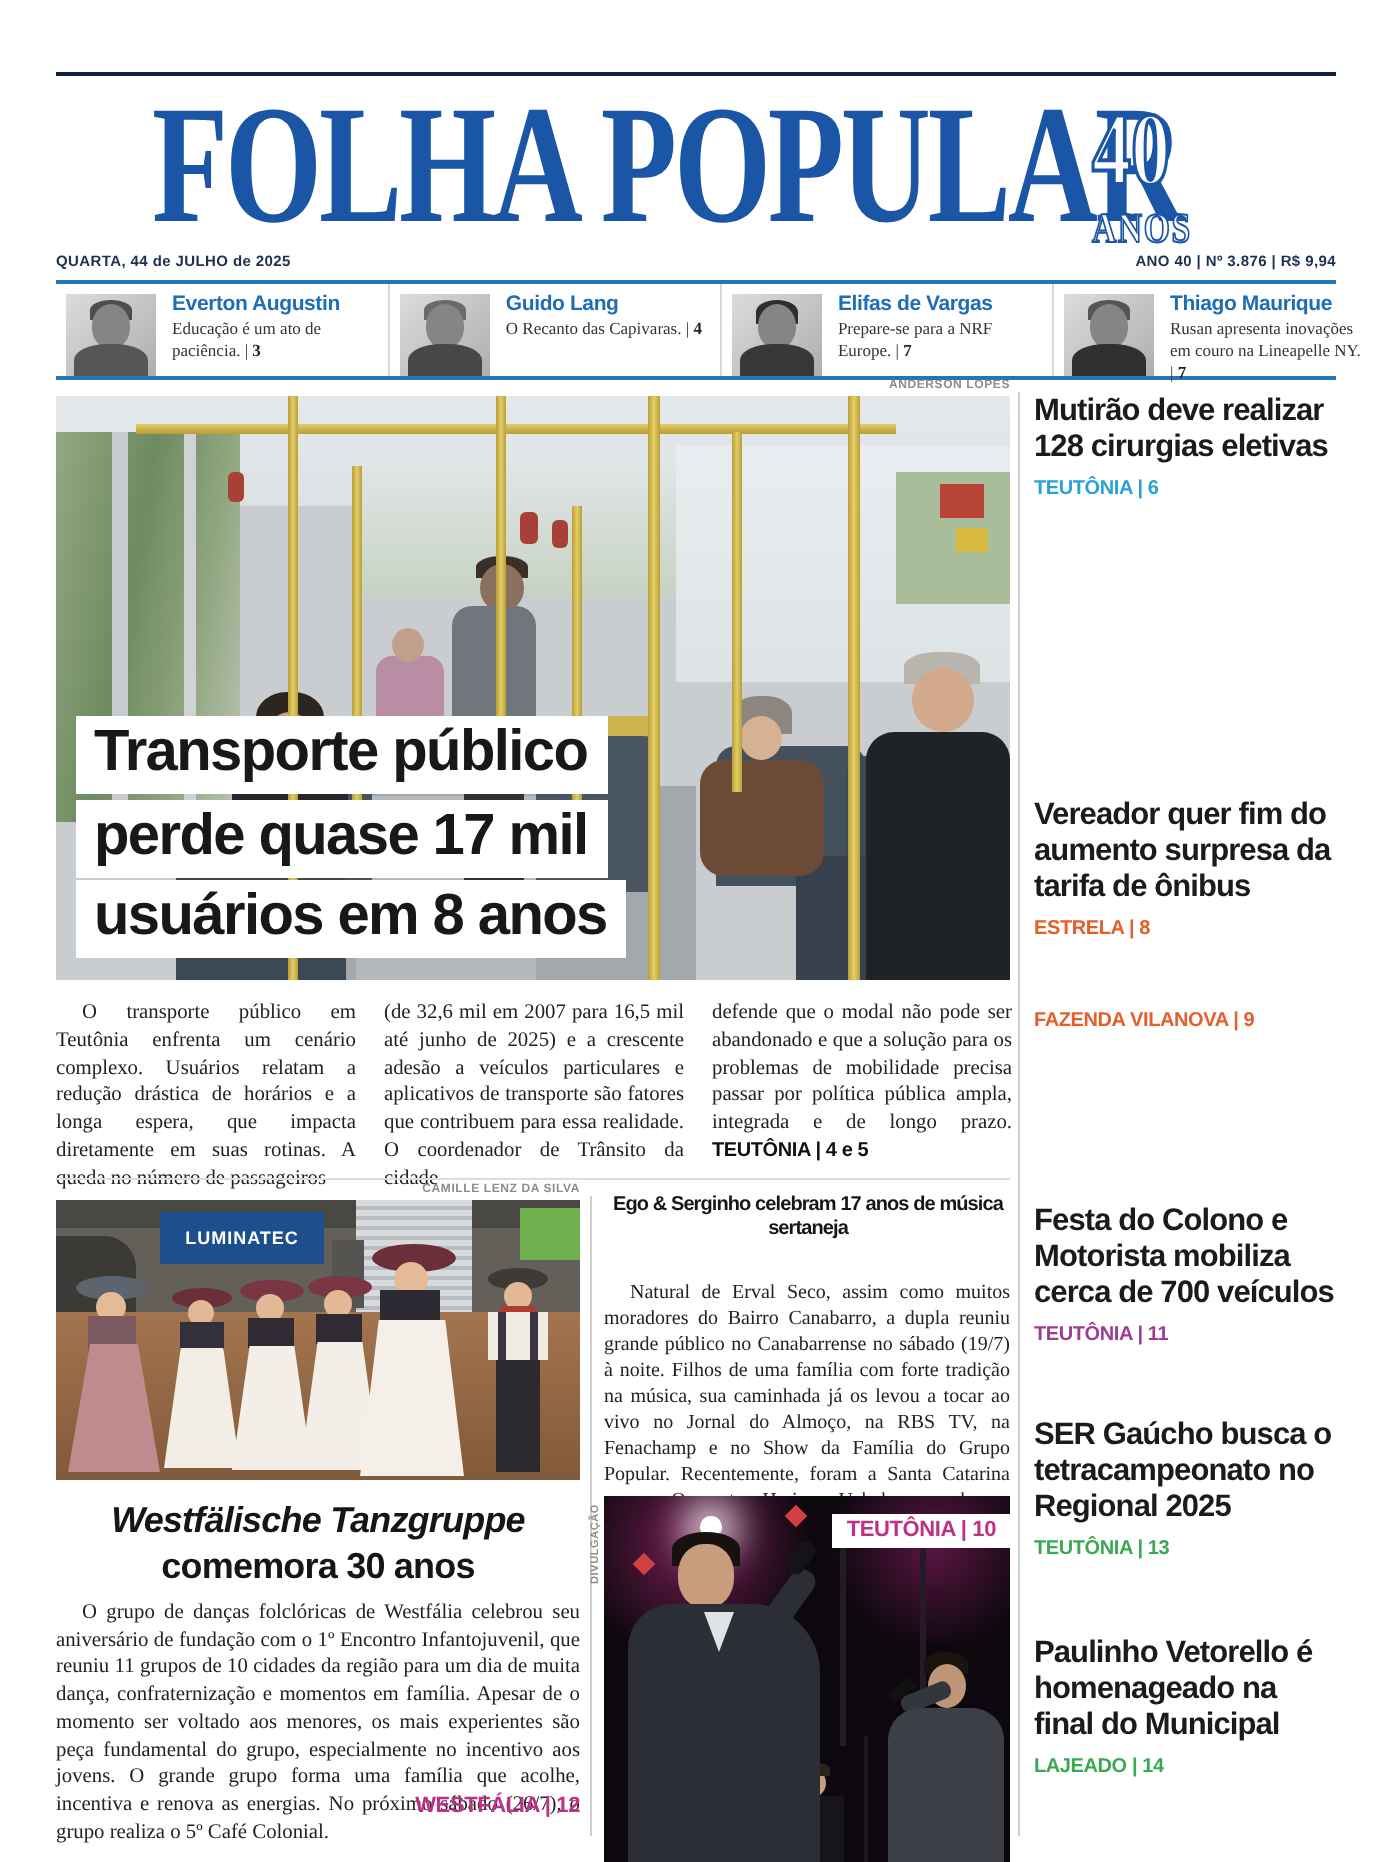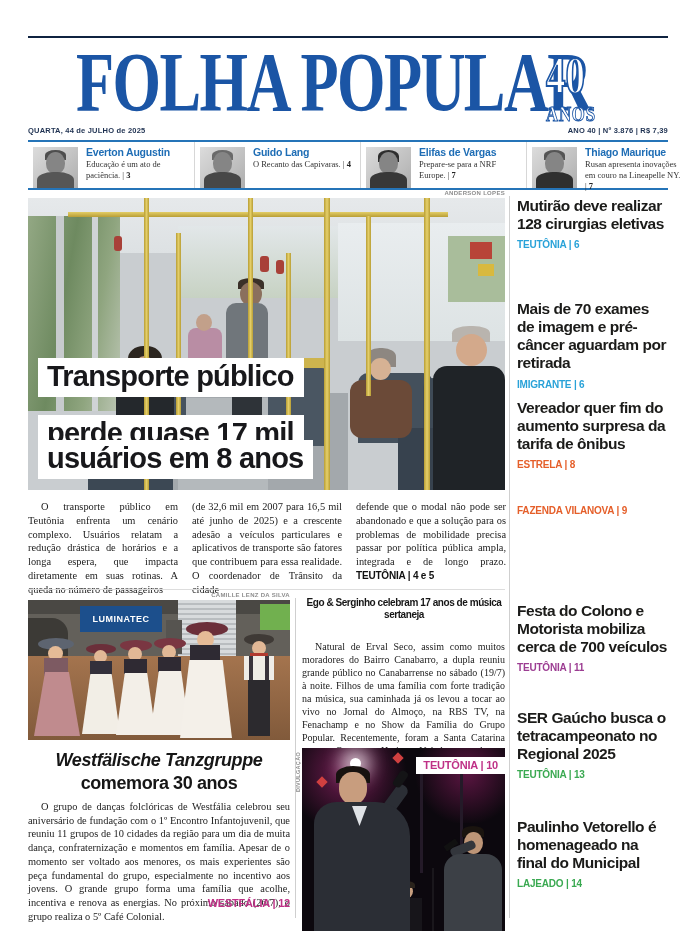--- a/index.html
+++ b/index.html
@@ -70,21 +70,21 @@
 <body>
 
 <div class="page">
 
   <div class="abs top-rule"></div>
   <div class="abs mast-title">FOLHA POPULAR</div>
   <div class="abs anniv-num">40</div>
   <div class="abs anniv-label">ANOS</div>
   <div class="abs dateline">
     <span>QUARTA, 44 de JULHO de 2025</span>
-    <span>ANO 40 | Nº 3.876 | R$ 7,39</span>
+    <span>ANO 40 | Nº 3.876 | R$ 9,94</span>
   </div>
 
   <div class="abs colstrip">
     <div class="colcell">
       <div class="headshot">
         <div class="hs-hair"></div>
         <div class="hs-head"></div>
         <div class="hs-body"></div>
       </div>
       <div class="colname">Everton Augustin</div>
@@ -164,42 +164,38 @@
     <div class="abs" style="left:220px;top:0;width:5px;height:195px;background:linear-gradient(90deg,#b89e35,#e3cd67,#b89e35);"></div>
     <div class="abs" style="left:258px;top:55px;width:5px;height:175px;background:linear-gradient(90deg,#b89e35,#e3cd67,#b89e35);"></div>
     <div class="abs" style="left:296px;top:0;width:6px;height:292px;background:linear-gradient(90deg,#b89e35,#e6d06a,#b89e35);"></div>
     <div class="abs" style="left:338px;top:18px;width:5px;height:180px;background:linear-gradient(90deg,#b89e35,#e3cd67,#b89e35);"></div>
     <div class="abs" style="left:396px;top:0;width:6px;height:292px;background:linear-gradient(90deg,#b89e35,#e6d06a,#b89e35);"></div>
     <div class="abs" style="left:86px;top:38px;width:8px;height:15px;background:#a84038;border-radius:3px;"></div>
     <div class="abs" style="left:232px;top:58px;width:9px;height:16px;background:#a84038;border-radius:3px;"></div>
     <div class="abs" style="left:248px;top:62px;width:8px;height:14px;background:#a84038;border-radius:3px;"></div>
 
     <div class="hl-box" style="top:160px;">Transporte público</div>
-    <div class="hl-box" style="top:217px;">perde quase 17 mil</div>
+    <div class="hl-box" style="top:202px;">perde quase 17 mil</div>
     <div class="hl-box" style="top:242px;">usuários em 8 anos</div>
   </div>
 
   <div class="bodycol" style="left:28px;text-indent:13px;">O transporte público em Teutônia enfrenta um cenário complexo. Usuários relatam a redução drástica de horários e a longa espera, que impacta diretamente em suas rotinas. A queda no número de passageiros</div>
   <div class="bodycol" style="left:192px;">(de 32,6 mil em 2007 para 16,5 mil até junho de 2025) e a crescente adesão a veículos particulares e aplicativos de transporte são fatores que contribuem para essa realidade. O coordenador de Trânsito da cidade</div>
   <div class="bodycol" style="left:356px;">
     <span>defende que o modal não pode ser abandonado e que a solução para os problemas de mobilidade precisa passar por política pública ampla, integrada e de longo prazo.</span>
     <span class="leadtag">TEUTÔNIA | 4 e 5</span>
   </div>
 
   <div class="abs vline" style="left:509px;top:196px;height:722px;"></div>
   <div class="abs vline" style="left:295px;top:598px;height:320px;"></div>
   <div class="abs" style="left:28px;top:589px;width:477px;height:1px;background:#ddd;"></div>
 
   <div class="sb-item" style="top:197px;">
     <div class="sb-h">Mutirão deve realizar 128 cirurgias eletivas</div>
     <div class="sb-tag" style="color: rgb(41, 162, 216);">TEUTÔNIA | 6</div>
-  </div>
-  <div class="sb-item" style="top:300px;">
-    <div class="sb-h">Mais de 70 exames de imagem e pré-câncer aguardam por retirada</div>
-    <div class="sb-tag" style="color: rgb(41, 162, 216);">IMIGRANTE | 6</div>
   </div>
   <div class="sb-item" style="top:399px;">
     <div class="sb-h">Vereador quer fim do aumento surpresa da tarifa de ônibus</div>
     <div class="sb-tag" style="color: rgb(229, 95, 42);">ESTRELA | 8</div>
   </div>
   <div class="sb-item" style="top:499px;">
     <div class="sb-tag" style="color: rgb(229, 95, 42);">FAZENDA VILANOVA | 9</div>
   </div>
   <div class="sb-item" style="top:602px;">
     <div class="sb-h">Festa do Colono e Motorista mobiliza cerca de 700 veículos</div>

